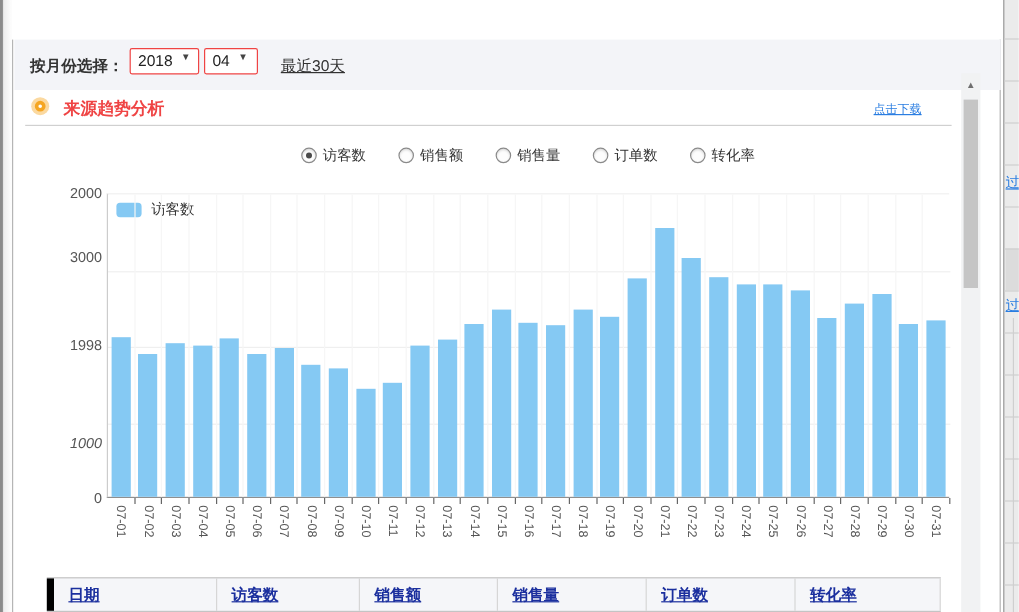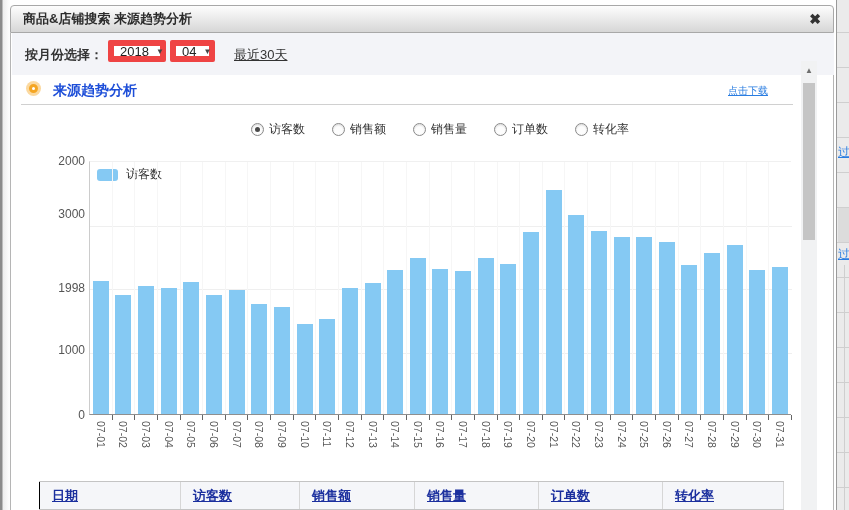--- a/index.html
+++ b/index.html
@@ -23,31 +23,31 @@
     border:1px solid #a8a8a8; border-radius:4px 4px 0 0;
     display:flex; align-items:center; padding:0 12px; }
   .titlebar .title { font-size:13px; font-weight:bold; color:#2c2c2c; }
   .titlebar .close { margin-left:auto; font-size:14px; font-weight:bold; color:#333; cursor:pointer; line-height:1; }
   .dbody { position:absolute; left:0; top:28px; width:824px; height:477px; background:#fff;
     border-left:1px solid #b5b5b5; border-right:1px solid #b5b5b5; }
 
   
   .band { position:absolute; left:1px; top:0; width:822px; height:42px; background:#f3f4f8; }
   .band .lbl { position:absolute; left:13px; top:13px; font-size:13px; font-weight:bold; color:#333; }
-  .select { position:absolute; top:7px; height:22px; background:#fff; border:6px solid #ef4444; border-radius:2px;
-    display:flex; align-items:center; padding:2px 6px; font-size:13px; color:#222; cursor:default; }
+  .select { position:absolute; top:7px; height:22px; background:#fff; border:1px solid #ef4444; border-radius:2px;
+    display:flex; align-items:flex-start; padding:2px 6px; font-size:13px; color:#222; cursor:default; }
   .select .caret { margin-left:7px; font-size:8px; color:#444; }
   .sel-year { left:96px; width:58px; }
   .sel-month { left:158px; width:45px; }
   .band .quick { position:absolute; left:222px; top:13px; font-size:13px; color:#333; text-decoration:underline; cursor:pointer; }
 
   
   .sec-icon { position:absolute; left:18px; top:51px; width:9px; height:9px; background:#fff;
     border:3px solid #f5a623; border-radius:50%; box-shadow:0 0 0 3px #fbd9a0; }
-  .sec-title { position:absolute; left:42px; top:49px; font-size:14px; font-weight:bold; color:#1d4ed8;font-family:Liberation Serif, serif; }
+  .sec-title { position:absolute; left:42px; top:49px; font-size:14px; font-weight:bold; color:#ef4444;font-family:Liberation Serif, serif; }
   .download { position:absolute; left:717px; top:51px; font-size:10px; color:#2a7de1; text-decoration:underline; cursor:pointer; }
   .separator { position:absolute; left:10px; top:71px; width:772px; height:1px; background:#d0d0d0; }
 
   
   .radio-row { position:absolute; left:78px; top:88px; width:702px; display:flex; justify-content:center; gap:27px; }
   .radio { display:flex; align-items:center; gap:5px; font-size:12px; color:#333; cursor:pointer; }
   .rb { width:13px; height:13px; border:1px solid #8a8a8a; border-radius:50%; background:#fdfdfd; position:relative;
     box-shadow:inset 0 1px 2px rgba(0,0,0,.15); }
   .rb.sel::after { content:''; position:absolute; left:3px; top:3px; width:5px; height:5px; border-radius:50%; background:#4a4a4a; }
 
@@ -64,21 +64,21 @@
   .col + .col { border-left:1px solid #f6f6f6; }
   .col::after { content:''; position:absolute; right:-1px; bottom:-6px; width:1px; height:5px; background:#666; }
   .bar { position:absolute; bottom:0; left:50%; transform:translateX(-50%); width:16px; }
   .xlabel { position:absolute; top:100%; margin-top:7px; left:50%; transform:translateX(-50%);
     writing-mode:vertical-rl; font-size:10.5px; color:#555; white-space:nowrap; }
 
   
   .tbl { position:absolute; left:28px; top:448px; width:745px; }
   .tbl-head { display:flex; height:29px; background:#f5f6f9; border-top:1px solid #c4c4c4; border-bottom:1px solid #c4c4c4; }
   .tbl-head .cell { display:flex; align-items:center; padding-left:12px; border-right:1px solid #d6d6d6; }
-  .tbl-head .cell:first-child { border-left:1px solid #000000;text-align:right; }
+  .tbl-head .cell:first-child { border-left:6px solid #000000;text-align:right; }
   .tbl-head a { font-size:13px; font-weight:bold; color:#1b2f9e; text-decoration:underline; cursor:pointer; }
 
   
   .sbar { position:absolute; left:790px; top:28px; width:16px; height:477px; background:#f1f2f3; }
   .sbar .arrow { position:absolute; left:0; width:16px; height:14px; text-align:center; font-size:8px; color:#6f6f6f; line-height:14px; cursor:pointer; }
   .sbar .up { top:3px; }
   .sbar .thumb { position:absolute; left:2px; top:22px; width:12px; height:157px; background:#c5c5c5; cursor:pointer; }
 </style>
 </head>
 <body>
@@ -103,24 +103,20 @@
       <div class="hline" style="top: 312px;"></div>
       <div class="hline" style="top: 347px;"></div>
       <div class="hline" style="top: 382px;"></div>
       <div class="hline" style="top: 417px;"></div>
       <div class="hline" style="top: 452px;"></div>
       <div class="hline" style="top: 487px;"></div>
     </div>
 
   <div class="dialog">
 
-    <div class="titlebar">
-      <span class="title">商品&amp;店铺搜索 来源趋势分析</span>
-      <span class="close">✖</span>
-    </div>
 
     <div class="dbody">
 
       <div class="band">
         <span class="lbl">按月份选择：</span>
         <div class="select sel-year">
           <span>2018</span>
           <span class="caret">▼</span>
         </div>
         <div class="select sel-month">
@@ -153,21 +149,21 @@
             <span>订单数</span>
           </label>
           <label class="radio">
             <span class="rb"></span>
             <span>转化率</span>
           </label>
         </div>
 
       <div class="ylabels" id="ylabels">
           <span style="top: 247px;">0</span>
-          <span style="top: 182px;">1000</span>
+          <span style="top: 201px; font-style: italic;">1000</span>
           <span style="top: 120px;">1998</span>
           <span style="top: 46px;">3000</span>
           <span style="top: -7px;">2000</span>
         </div>
 
       <div class="legend">
         <span class="swatch" id="legend-swatch" style="background: rgb(133, 201, 243);"></span>
         <span class="ltext">访客数</span>
       </div>
 

